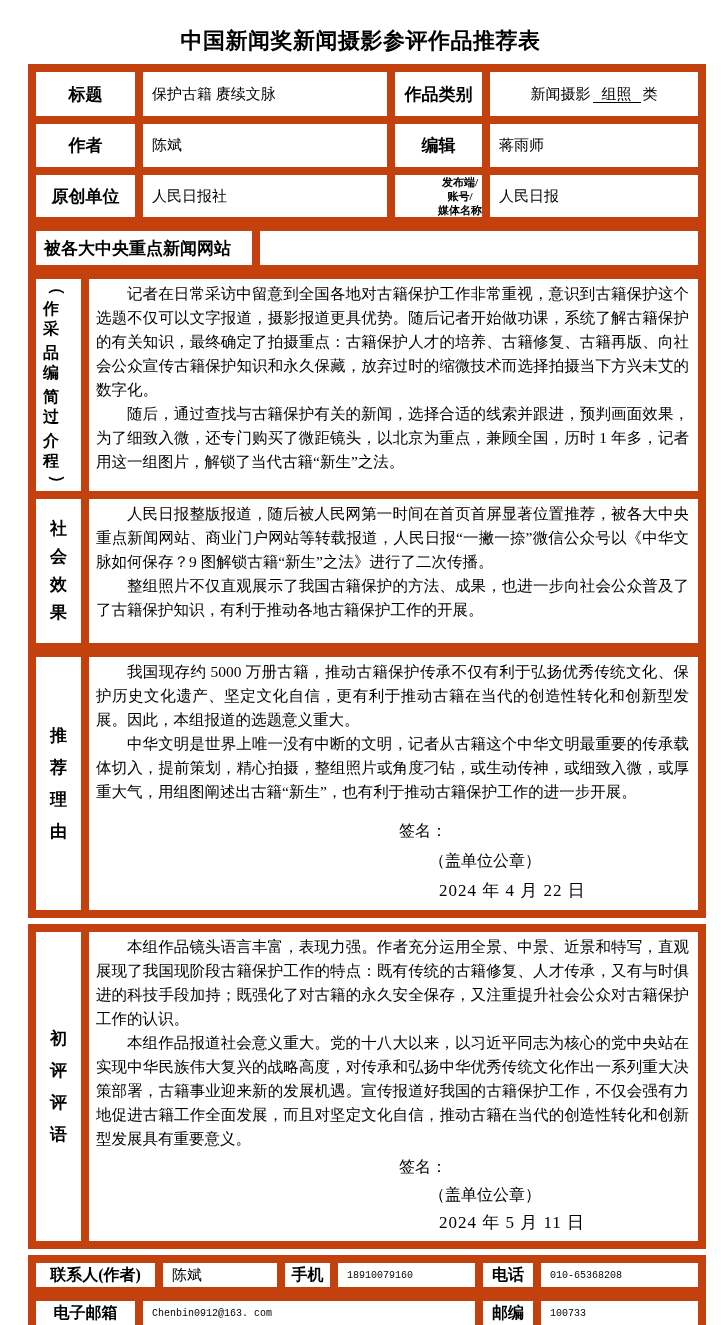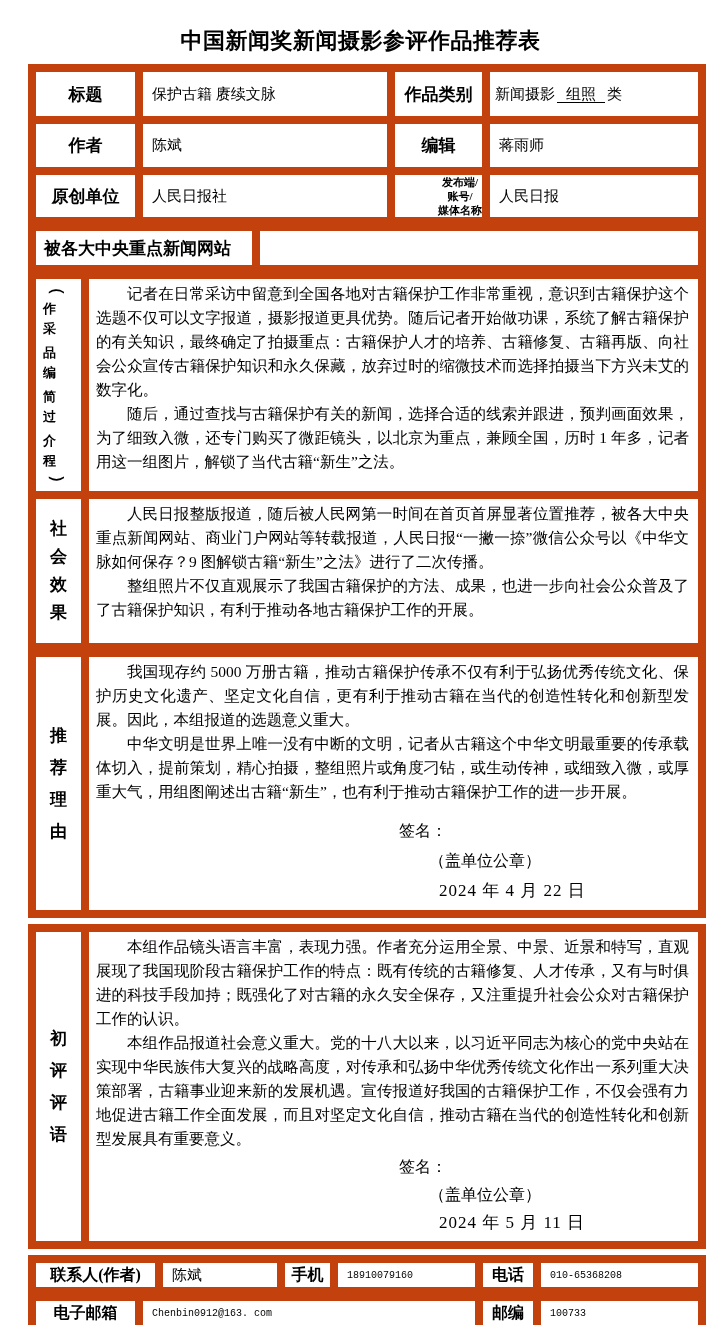--- a/index.html
+++ b/index.html
@@ -15,35 +15,35 @@
   table { border-collapse:collapse; table-layout:fixed; width:670px; margin-left:28px; }
   .tjoin { margin-top:-2px; }
   .tgap  { margin-top:6px; }
   td { border:8px solid #c2410c; padding:0; vertical-align:middle; overflow:hidden; }
   .lbl { font-weight:bold; text-align:center; font-size:17px; }
   .lbl-sm { font-weight:bold; text-align:center; font-size:11px; line-height:14px;padding-left:43px; }
   .lbl2 { font-weight:bold; text-align:center; font-size:16px; line-height:20px; }
   .lbl2 .sub { font-size:12.5px; display:block; }
   .lbl2 span { display:block; }
   .val { font-size:15px; padding:2px 6px 2px 9px; text-align:left; }
-  .val-center { padding:2px 4px; font-size:15px; }
+  .val-center { text-align:center; padding:2px 4px; font-size:15px; }
   .mono { font-family:"Liberation Mono","DejaVu Sans Mono",monospace; font-size:10px; }
   .u-underline { border-bottom:1.5px solid #000; padding:0 9px; }
   .cat-part { margin:0 1px; }
   
   .vcell { vertical-align:middle; }
   .vlabel {
     display:flex; flex-direction:column; align-items:center; justify-content:center;
     font-weight:bold; font-size:17px; height:100%;
   }
   .vlabel span { display:block; line-height:20px; }
   .g4  { row-gap:4px; }
   .g8  { row-gap:8px; }
   .g12 { row-gap:12px; }
-  .pair { letter-spacing:7px; padding-left:7px; font-size:13px; }
+  .pair { letter-spacing:7px; padding-left:7px; font-size:16px; }
   .paren { transform:rotate(90deg); height:16px; line-height:16px; font-weight:bold; }
   
   .content { vertical-align:top; padding:3px 9px 4px 7px; }
   .para { margin:0; text-indent:2em; line-height:24px; font-size:15.5px; text-align:justify; }
   .sig-block { margin-left:303px; margin-top:12px; }
   .sig-block.tight { margin-top:2px; }
   .sig-row { line-height:30px; font-size:16px; font-weight:normal; }
   .seal-row { line-height:30px; font-size:16px; margin-left:30px; }
   .date-row { line-height:30px; font-size:17px; margin-left:40px; letter-spacing:1px; }
   .sig28 .sig-row,.sig28 .seal-row,.sig28 .date-row { line-height:28px; }

